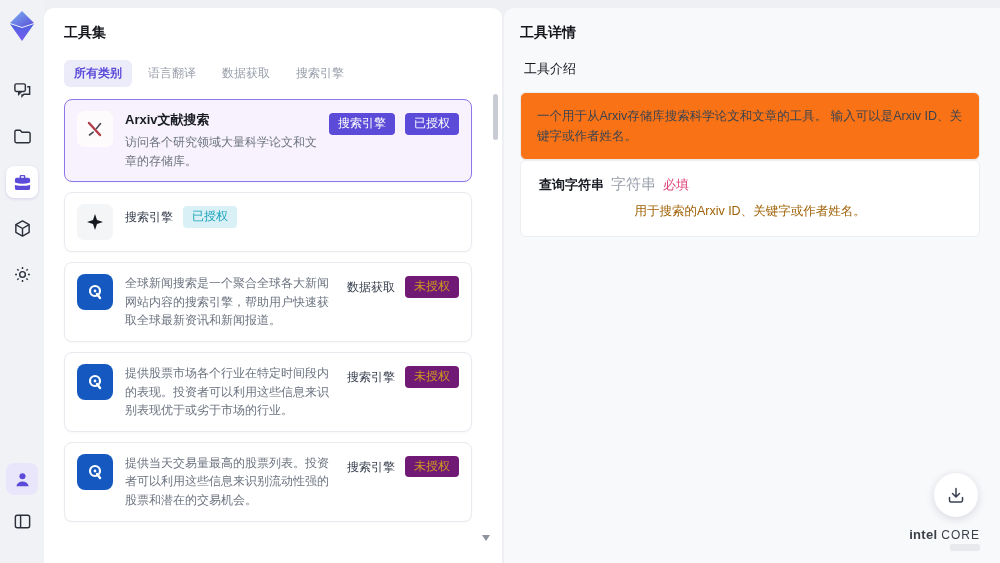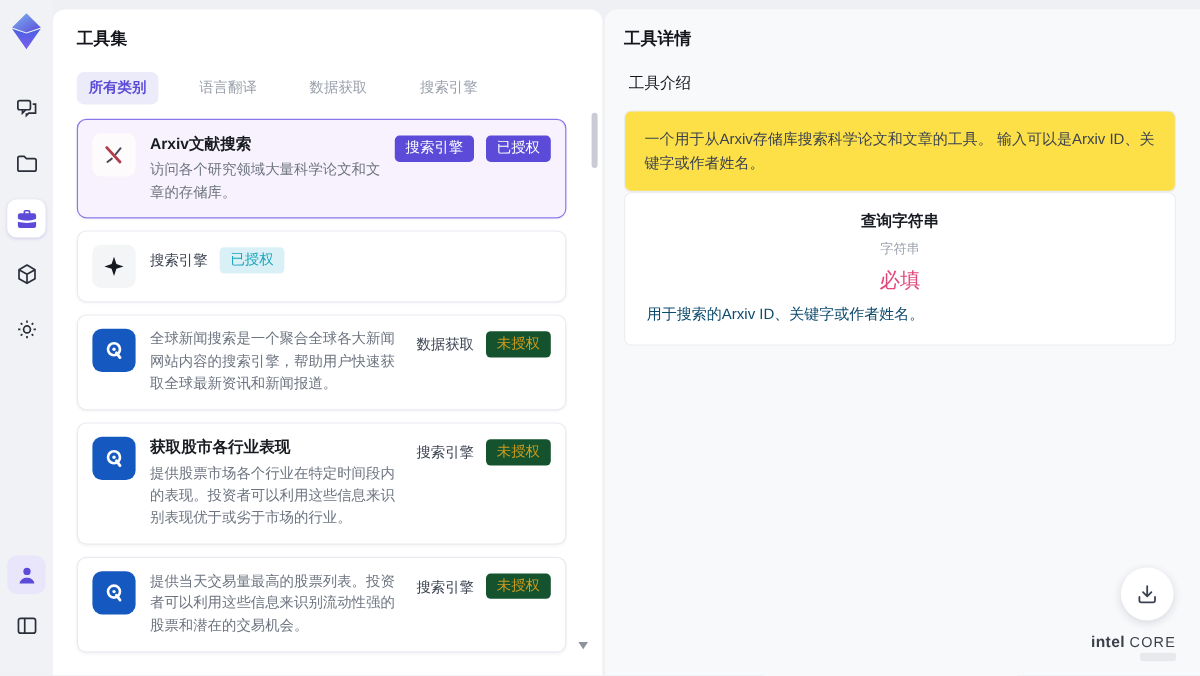--- a/index.html
+++ b/index.html
@@ -34,21 +34,21 @@
   .list-panel {
     width:458px; background:#ffffff; border-radius:10px 10px 0 0;
     padding:16px 20px 16px 20px; position:relative; overflow:hidden;
   }
   .detail-panel {
     flex:1; background:#f8f9fb; border-radius:10px 0 0 0;
     margin-left:2px; padding:16px 20px 0 16px; position:relative;
   }
   .panel-title { font-size:14px; font-weight:bold; color:#14161c; margin-bottom:18px; }
   
-  .tabs { display:flex; gap:24px; margin-bottom:12px; }
+  .tabs { display:flex; gap:6px; margin-bottom:12px; }
   .tab {
     font-size:12px; color:#9aa0ab; padding:5px 10px; border-radius:6px;
     cursor:pointer; white-space:nowrap;
   }
   .tab.active { background:#ecebfa; color:#5b4bd8; font-weight:bold; }
   
   .tool-list { display:flex; flex-direction:column; gap:10px; padding-right:10px; }
   .tool-card {
     background:#fff; border:1px solid #e8eaef; border-radius:8px;
     padding:11px 12px; display:flex; gap:12px; cursor:pointer;
@@ -57,48 +57,48 @@
   .tool-card.selected { border:1.5px solid #8a77ea; background:#f7f2fd; }
   .t-icon {
     width:36px; height:36px; border-radius:7px; flex:0 0 36px;
     display:flex; align-items:center; justify-content:center;
     background:#f4f5f7; font-size:19px; overflow:hidden;
   }
   .t-icon.white { background:#fdfbfb; }
   .t-icon.blue { background:#1559c0; color:#fff; font-weight:bold; font-size:17px; border-radius:8px; }
   .t-mid { flex:1; min-width:0; }
   .t-name { font-size:13px; font-weight:bold; color:#181b22; margin-bottom:4px; }
-  .t-desc { font-size:12px; color:#6d7480; line-height:1.55; max-width:262px;font-family:Liberation Mono, monospace; }
+  .t-desc { font-size:12px; color:#6d7480; line-height:1.55; max-width:262px; }
   .t-side { display:flex; gap:10px; align-items:flex-start; padding-top:2px; white-space:nowrap; }
   .badge { font-size:12px; border-radius:4px; padding:3px 9px; line-height:1.3; }
   .badge.solid-purple { background:#5b4bd8; color:#ffffff; }
   .badge.cyan { background:#d9f1f6; color:#1ca4bc; }
-  .badge.yellow { background:#14532d; color:#cf9b1d; }
+  .badge.yellow { background:#701a75; color:#cf9b1d; }
   .cat-text { font-size:12px; color:#3a4150; padding:3px 0; }
   
   .scrollbar { position:absolute; right:4px; top:78px; bottom:8px; width:5px; }
   .scroll-thumb { position:absolute; top:8px; left:0; width:5px; height:46px; border-radius:3px; background:#c9ccd4; }
   .scroll-arrow {
     position:absolute; right:12px; bottom:22px; width:0; height:0;
     border-left:4px solid transparent; border-right:4px solid transparent;
     border-top:6px solid #8d929c;
   }
   
   .section-title { font-size:13px; font-weight:normal; color:#14161c; margin:20px 0 14px 4px; }
   .section-title.first { margin-top:16px; }
   .info-box {
-    background:#fde047; border:1px solid #e9ebef; border-radius:6px;
+    background:#f97316; border:1px solid #e9ebef; border-radius:6px;
     padding:13px 16px; font-size:12.5px; color:#3c434f; line-height:1.6;
   }
   .param-box { background:#ffffff; border:1px solid #eceef2; border-radius:6px; padding:14px 18px 16px; }
-  .param-head { display:flex; align-items:center; gap:7px; margin-bottom:9px;flex-direction:column; }
+  .param-head { display:flex; align-items:flex-end; gap:7px; margin-bottom:9px; }
   .param-name { font-size:13px; font-weight:bold; color:#181b22; }
-  .param-type { font-size:11px; color:#9aa0ab; }
-  .param-required { font-size:17px; color:#e0457b; }
-  .param-desc { font-size:12.5px; color:#0c4a6e; }
+  .param-type { font-size:15px; color:#9aa0ab; }
+  .param-required { font-size:13px; color:#e0457b; }
+  .param-desc { font-size:12.5px; color:#a16207;text-align:center; }
   
   .fab {
     position:absolute; right:22px; bottom:46px; width:44px; height:44px;
     border-radius:50%; background:#ffffff; box-shadow:0 2px 8px rgba(30,30,60,.15);
     display:flex; align-items:center; justify-content:center; cursor:pointer; color:#3a4150;
   }
   .brand { position:absolute; right:20px; bottom:12px; text-align:right; color:#3a3f49; }
   .brand .line { font-size:13px; letter-spacing:.3px; white-space:nowrap;margin-left:28px; }
   .brand .intel { font-weight:bold; }
   .brand .core { font-size:12px; letter-spacing:1px; }
@@ -231,21 +231,20 @@
 
   <div class="tool-card">
     <div class="t-icon blue">
             <svg width="18" height="18" viewBox="0 0 18 18">
               <circle cx="9" cy="8" r="5" fill="none" stroke="#fff" stroke-width="2.2"></circle>
               <path d="M11 11 L14 15" stroke="#fff" stroke-width="2.4" stroke-linecap="round"></path>
               <circle cx="9" cy="8" r="1.4" fill="#fff"></circle>
             </svg>
           </div>
     <div class="t-mid">
-      <div class="t-name">获取股市各行业表现</div>
       <div class="t-desc">提供股票市场各个行业在特定时间段内的表现。投资者可以利用这些信息来识别表现优于或劣于市场的行业。</div>
     </div>
     <div class="t-side">
       <span class="t-cat cat-text">搜索引擎</span>
       <span class="badge t-auth yellow">未授权</span>
     </div>
   </div>
 
   <div class="tool-card">
     <div class="t-icon blue">

